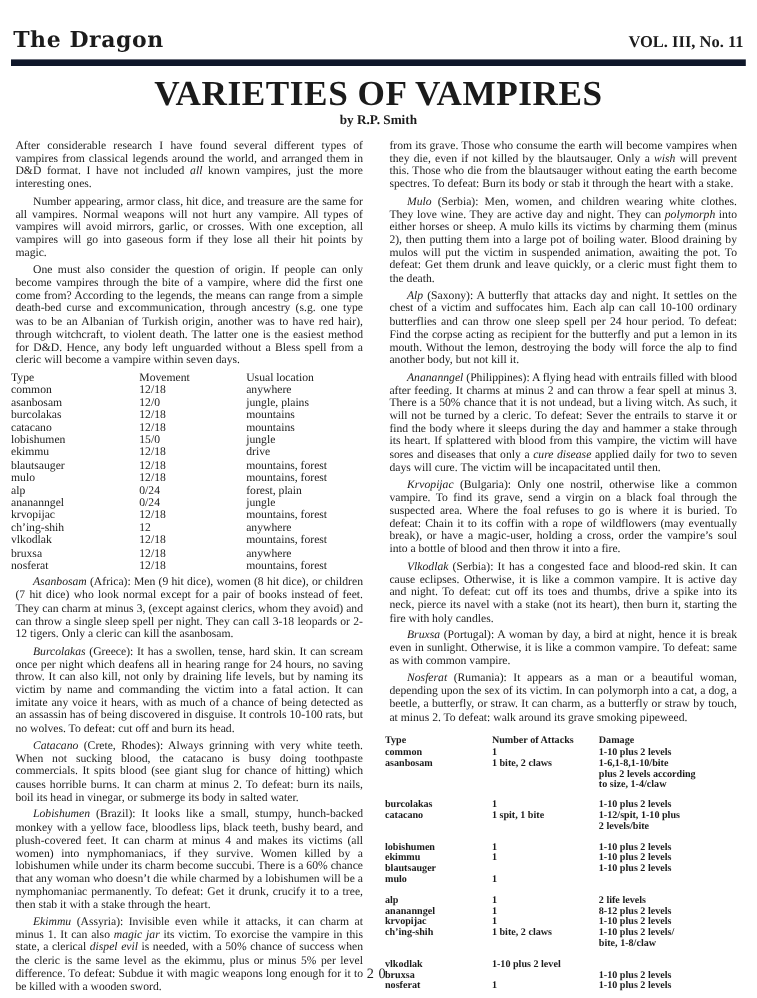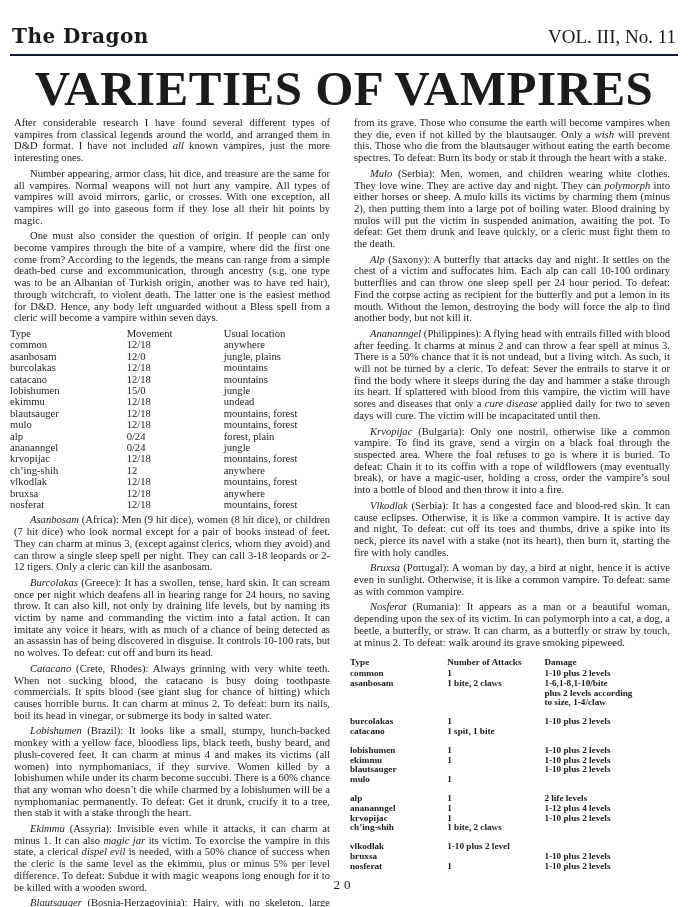--- a/index.html
+++ b/index.html
@@ -6,30 +6,30 @@
   body{
     width:688px;height:907px;
     background:#ffffff;color:#1b1b1b;
     font-family:"Liberation Serif", serif;
     overflow:hidden;position:relative;
   }
   .page{padding:24px 10px 0 10px;}
   
   .masthead{
     display:flex;justify-content:space-between;align-items:baseline;
-    padding:0 2px 6px 2px;border-bottom:2px solid #0f172a;
+    padding:0 2px 6px 2px;border-bottom:6px solid #0f172a;
   }
   .logo{
     font-family:"DejaVu Serif", serif;
     font-weight:bold;font-size:20px;letter-spacing:0.5px;
   }
-  .vol{font-weight:normal;font-size:19px;}
+  .vol{font-weight:bold;font-size:15px;}
   
   .title{
-    text-align:center;font-weight:bold;font-size:49px;
+    text-align:center;font-weight:bold;font-size:32px;
     letter-spacing:0.5px;margin:8px 0 0 0;line-height:1.0;
     font-family:"Liberation Serif", serif;
   }
   .byline{text-align:center;font-weight:bold;font-size:12px;margin:2px 0 6px 0;}
   
   .cols{display:flex;gap:16px;}
   .col{
     width:324px;
     font-size:10.6px;line-height:11.7px;
     text-align:justify;
@@ -60,20 +60,21 @@
 </head>
 <body>
 
 <div class="page">
   <div class="masthead">
     <span class="logo">The Dragon</span>
     <span class="vol">VOL. III, No. 11</span>
   </div>
 
   <h1 class="title">VARIETIES OF VAMPIRES</h1>
+  <div class="byline">by R.P. Smith</div>
 
   <div class="cols">
     <div class="col">
         <p class="para"><span>After considerable research I have found several different types of vampires from classical legends around the world, and arranged them in D&amp;D format. I have not included </span><i>all</i><span> known vampires, just the more interesting ones.</span></p>
         <p class="para indent"><span>Number appearing, armor class, hit dice, and treasure are the same for all vampires. Normal weapons will not hurt any vampire. All types of vampires will avoid mirrors, garlic, or crosses. With one exception, all vampires will go into gaseous form if they lose all their hit points by magic.</span></p>
         <p class="para indent"><span>One must also consider the question of origin. If people can only become vampires through the bite of a vampire, where did the first one come from? According to the legends, the means can range from a simple death-bed curse and excommunication, through ancestry (s.g. one type was to be an Albanian of Turkish origin, another was to have red hair), through witchcraft, to violent death. The latter one is the easiest method for D&amp;D. Hence, any body left unguarded without a Bless spell from a cleric will become a vampire within seven days.</span></p>
         <div class="dtable table1">
           <div class="trow thead">
             <div class="tcell">Type</div>
             <div class="tcell">Movement</div>
@@ -100,21 +101,21 @@
             <div class="tcell">mountains</div>
           </div>
           <div class="trow">
             <div class="tcell">lobishumen</div>
             <div class="tcell">15/0</div>
             <div class="tcell">jungle</div>
           </div>
           <div class="trow">
             <div class="tcell">ekimmu</div>
             <div class="tcell">12/18</div>
-            <div class="tcell">undead</div>
+            <div class="tcell">drive</div>
           </div>
           <div class="trow">
             <div class="tcell">blautsauger</div>
             <div class="tcell">12/18</div>
             <div class="tcell">mountains, forest</div>
           </div>
           <div class="trow">
             <div class="tcell">mulo</div>
             <div class="tcell">12/18</div>
             <div class="tcell">mountains, forest</div>
@@ -162,21 +163,21 @@
         <p class="para indent"><i>Ekimmu</i><span> (Assyria): Invisible even while it attacks, it can charm at minus 1. It can also </span><i>magic jar</i><span> its victim. To exorcise the vampire in this state, a clerical </span><i>dispel evil</i><span> is needed, with a 50% chance of success when the cleric is the same level as the ekimmu, plus or minus 5% per level difference. To defeat: Subdue it with magic weapons long enough for it to be killed with a wooden sword.</span></p>
         <p class="para indent"><i>Blautsauger</i><span> (Bosnia-Herzagovinia): Hairy, with no skeleton, large eyes, it can polymorph itself into a rat or a wolf. It can charm at minus 2. It can only turn its victims into vampires by forcing them to eat earth</span></p>
       </div>
     <div class="col">
         <p class="para"><span>from its grave. Those who consume the earth will become vampires when they die, even if not killed by the blautsauger. Only a </span><i>wish</i><span> will prevent this. Those who die from the blautsauger without eating the earth become spectres. To defeat: Burn its body or stab it through the heart with a stake.</span></p>
         <p class="para indent"><i>Mulo</i><span> (Serbia): Men, women, and children wearing white clothes. They love wine. They are active day and night. They can </span><i>polymorph</i><span> into either horses or sheep. A mulo kills its victims by charming them (minus 2), then putting them into a large pot of boiling water. Blood draining by mulos will put the victim in suspended animation, awaiting the pot. To defeat: Get them drunk and leave quickly, or a cleric must fight them to the death.</span></p>
         <p class="para indent"><i>Alp</i><span> (Saxony): A butterfly that attacks day and night. It settles on the chest of a victim and suffocates him. Each alp can call 10-100 ordinary butterflies and can throw one sleep spell per 24 hour period. To defeat: Find the corpse acting as recipient for the butterfly and put a lemon in its mouth. Without the lemon, destroying the body will force the alp to find another body, but not kill it.</span></p>
         <p class="para indent"><i>Anananngel</i><span> (Philippines): A flying head with entrails filled with blood after feeding. It charms at minus 2 and can throw a fear spell at minus 3. There is a 50% chance that it is not undead, but a living witch. As such, it will not be turned by a cleric. To defeat: Sever the entrails to starve it or find the body where it sleeps during the day and hammer a stake through its heart. If splattered with blood from this vampire, the victim will have sores and diseases that only a </span><i>cure disease</i><span> applied daily for two to seven days will cure. The victim will be incapacitated until then.</span></p>
         <p class="para indent"><i>Krvopijac</i><span> (Bulgaria): Only one nostril, otherwise like a common vampire. To find its grave, send a virgin on a black foal through the suspected area. Where the foal refuses to go is where it is buried. To defeat: Chain it to its coffin with a rope of wildflowers (may eventually break), or have a magic-user, holding a cross, order the vampire’s soul into a bottle of blood and then throw it into a fire.</span></p>
         <p class="para indent"><i>Vlkodlak</i><span> (Serbia): It has a congested face and blood-red skin. It can cause eclipses. Otherwise, it is like a common vampire. It is active day and night. To defeat: cut off its toes and thumbs, drive a spike into its neck, pierce its navel with a stake (not its heart), then burn it, starting the fire with holy candles.</span></p>
-        <p class="para indent"><i>Bruxsa</i><span> (Portugal): A woman by day, a bird at night, hence it is active even in sunlight. Otherwise, it is like a common vampire. To defeat: same as with common vampire.</span></p>
+        <p class="para indent"><i>Bruxsa</i><span> (Portugal): A woman by day, a bird at night, hence it is break even in sunlight. Otherwise, it is like a common vampire. To defeat: same as with common vampire.</span></p>
         <p class="para indent"><i>Nosferat</i><span> (Rumania): It appears as a man or a beautiful woman, depending upon the sex of its victim. In can polymorph into a cat, a dog, a beetle, a butterfly, or straw. It can charm, as a butterfly or straw by touch, at minus 2. To defeat: walk around its grave smoking pipeweed.</span></p>
         <div class="dtable table2">
           <div class="trow thead">
             <div class="tcell">Type</div>
             <div class="tcell">Number of Attacks</div>
             <div class="tcell">Damage</div>
           </div>
           <div class="trow">
             <div class="tcell">common</div>
             <div class="tcell">1</div>
@@ -190,20 +191,22 @@
 to size, 1-4/claw</div>
           </div>
           <div class="trow gap">
             <div class="tcell">burcolakas</div>
             <div class="tcell">1</div>
             <div class="tcell">1-10 plus 2 levels</div>
           </div>
           <div class="trow">
             <div class="tcell">catacano</div>
             <div class="tcell">1 spit, 1 bite</div>
+            <div class="tcell">1-12/spit, 1-10 plus
+2 levels/bite</div>
           </div>
           <div class="trow gap">
             <div class="tcell">lobishumen</div>
             <div class="tcell">1</div>
             <div class="tcell">1-10 plus 2 levels</div>
           </div>
           <div class="trow">
             <div class="tcell">ekimmu</div>
             <div class="tcell">1</div>
             <div class="tcell">1-10 plus 2 levels</div>
@@ -218,30 +221,32 @@
             <div class="tcell">1</div>
           </div>
           <div class="trow gap">
             <div class="tcell">alp</div>
             <div class="tcell">1</div>
             <div class="tcell">2 life levels</div>
           </div>
           <div class="trow">
             <div class="tcell">anananngel</div>
             <div class="tcell">1</div>
-            <div class="tcell">1-12 plus 4 levels</div>
+            <div class="tcell">8-12 plus 2 levels</div>
           </div>
           <div class="trow">
             <div class="tcell">krvopijac</div>
             <div class="tcell">1</div>
             <div class="tcell">1-10 plus 2 levels</div>
           </div>
           <div class="trow">
             <div class="tcell">ch’ing-shih</div>
             <div class="tcell">1 bite, 2 claws</div>
+            <div class="tcell">1-10 plus 2 levels/
+bite, 1-8/claw</div>
           </div>
           <div class="trow gap">
             <div class="tcell">vlkodlak</div>
             <div class="tcell">1-10 plus 2 level</div>
             <div class="tcell"></div>
           </div>
           <div class="trow">
             <div class="tcell">bruxsa</div>
             <div class="tcell"></div>
             <div class="tcell">1-10 plus 2 levels</div>

